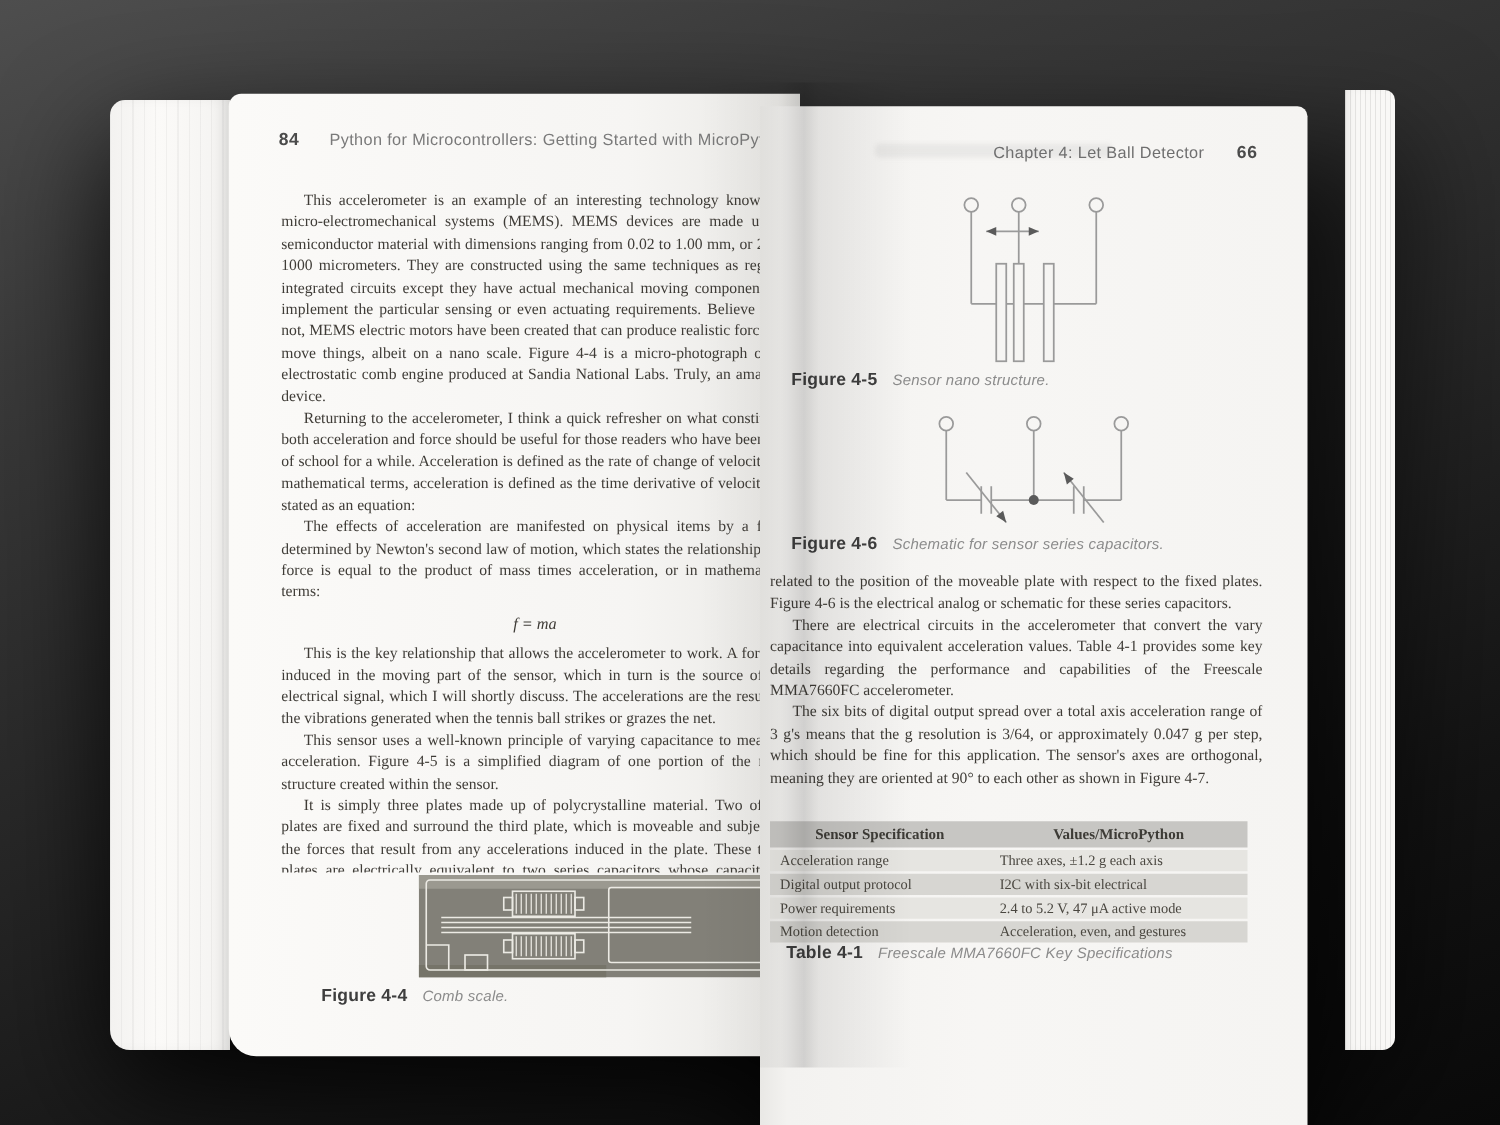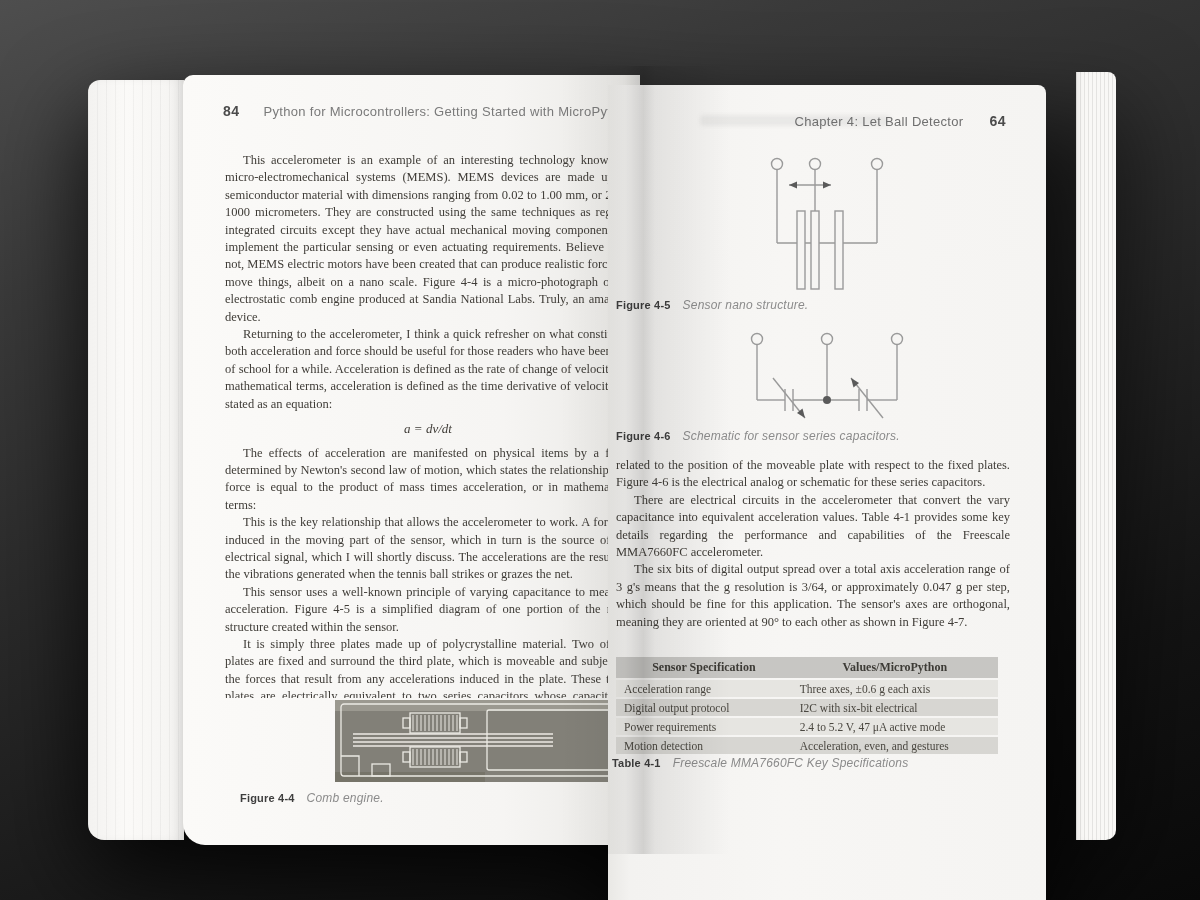--- a/index.html
+++ b/index.html
@@ -68,21 +68,21 @@
   .bt-right { left:8px; top:372px; width:394px; height:196px; }
   .bodytext p { text-indent:18px; }
   .bodytext p.noindent { text-indent:0; }
   .equation {
     text-align:center; font-family:"Liberation Serif", serif; font-style:italic;
     font-size:13px; color:#3f3c37; margin:7px 0; text-indent:0 !important;
   }
 
   
   .caption { position:absolute; white-space:nowrap; }
-  .cap-label { font-size:11px; font-weight:bold; color:#3e3e3e; letter-spacing:0.2px; }
+  .cap-label { font-size:14px; font-weight:bold; color:#3e3e3e; letter-spacing:0.2px;margin-left:17px; }
   .cap-text { font-size:12px; font-style:italic; color:#8b8b8b; margin-left:12px; letter-spacing:0.2px; }
 
   
   .fig44 { position:absolute; left:152px; top:625px; width:293px; height:82px; }
   .figwrap { position:absolute; left:0; width:100%; display:flex; justify-content:center; }
   .fig45 { top:68px; }
   .fig46 { top:243px; }
   .showthrough {
     position:absolute; left:92px; top:30px; width:190px; height:11px;
     background: rgba(120,120,118,0.10); filter: blur(2px); border-radius:4px;
@@ -122,22 +122,22 @@
 
     <div class="page page-left">
       <div class="hdr hdr-left">
         <span class="pagenum">84</span>
         <span class="running">Python for Microcontrollers: Getting Started with MicroPython</span>
       </div>
 
       <div class="bodytext bt-left">
         <p>This accelerometer is an example of an interesting technology known as micro-electromechanical systems (MEMS). MEMS devices are made up of semiconductor material with dimensions ranging from 0.02 to 1.00 mm, or 20 to 1000 micrometers. They are constructed using the same techniques as regular integrated circuits except they have actual mechanical moving components to implement the particular sensing or even actuating requirements. Believe it or not, MEMS electric motors have been created that can produce realistic forces to move things, albeit on a nano scale. Figure 4-4 is a micro-photograph of an electrostatic comb engine produced at Sandia National Labs. Truly, an amazing device.</p>
         <p>Returning to the accelerometer, I think a quick refresher on what constitutes both acceleration and force should be useful for those readers who have been out of school for a while. Acceleration is defined as the rate of change of velocity. In mathematical terms, acceleration is defined as the time derivative of velocity, or stated as an equation:</p>
-        <div class="equation">a = dv/dt</div>
         <p>The effects of acceleration are manifested on physical items by a force determined by Newton's second law of motion, which states the relationship that force is equal to the product of mass times acceleration, or in mathematical terms:</p>
+        <div class="equation">f = ma</div>
         <p>This is the key relationship that allows the accelerometer to work. A force is induced in the moving part of the sensor, which in turn is the source of the electrical signal, which I will shortly discuss. The accelerations are the result of the vibrations generated when the tennis ball strikes or grazes the net.</p>
         <p>This sensor uses a well-known principle of varying capacitance to measure acceleration. Figure 4-5 is a simplified diagram of one portion of the nano structure created within the sensor.</p>
         <p>It is simply three plates made up of polycrystalline material. Two of the plates are fixed and surround the third plate, which is moveable and subject to the forces that result from any accelerations induced in the plate. These three plates are electrically equivalent to two series capacitors whose capacitance values are directly</p>
       </div>
 
       <svg class="fig44" viewBox="0 0 293 82">
         <rect x="0" y="0" width="293" height="82" fill="#828078"></rect>
         <rect x="0" y="0" width="293" height="11" fill="#9b9990"></rect>
         <rect x="0" y="72" width="150" height="10" fill="#767469"></rect>
         <g stroke="#eceae4" stroke-width="1.3" fill="none">
@@ -181,29 +181,29 @@
             <line x1="98" y1="49" x2="98" y2="65"></line>
             <line x1="102" y1="49" x2="102" y2="65"></line>
             <line x1="106" y1="49" x2="106" y2="65"></line>
             <line x1="110" y1="49" x2="110" y2="65"></line>
             <line x1="114" y1="49" x2="114" y2="65"></line>
             <line x1="118" y1="49" x2="118" y2="65"></line>
             <line x1="122" y1="49" x2="122" y2="65"></line>
         </g>
       </svg>
       <div class="caption cap44">
-        <span class="cap-label">Figure 4-4</span><span class="cap-text">Comb engine.</span>
+        <span class="cap-label">Figure 4-4</span><span class="cap-text">Comb scale.</span>
       </div>
     </div>
 
     <div class="page page-right">
       <div class="showthrough"></div>
       <div class="hdr hdr-right" style="right:40px; left:auto;">
         <span class="running">Chapter 4: Let Ball Detector</span>
-        <span class="pagenum">64</span>
+        <span class="pagenum">66</span>
       </div>
 
       <div class="figwrap fig45">
         <svg width="200" height="138" viewBox="0 0 200 138">
           <circle class="ln" cx="50" cy="11" r="5.5"></circle>
           <circle class="ln" cx="88" cy="11" r="5.5"></circle>
           <circle class="ln" cx="150" cy="11" r="5.5"></circle>
           <line class="ln" x1="50" y1="16.5" x2="50" y2="90"></line>
           <line class="ln" x1="150" y1="16.5" x2="150" y2="90"></line>
           <line class="ln" x1="88" y1="16.5" x2="88" y2="58"></line>
@@ -260,21 +260,21 @@
       <table class="spec-table">
         <thead>
           <tr>
             <th>Sensor Specification</th>
             <th>Values/MicroPython</th>
           </tr>
         </thead>
         <tbody>
           <tr>
             <td>Acceleration range</td>
-            <td>Three axes, ±0.6 g each axis</td>
+            <td>Three axes, ±1.2 g each axis</td>
           </tr>
           <tr>
             <td>Digital output protocol</td>
             <td>I2C with six-bit electrical</td>
           </tr>
           <tr>
             <td>Power requirements</td>
             <td>2.4 to 5.2 V, 47 μA active mode</td>
           </tr>
           <tr>

